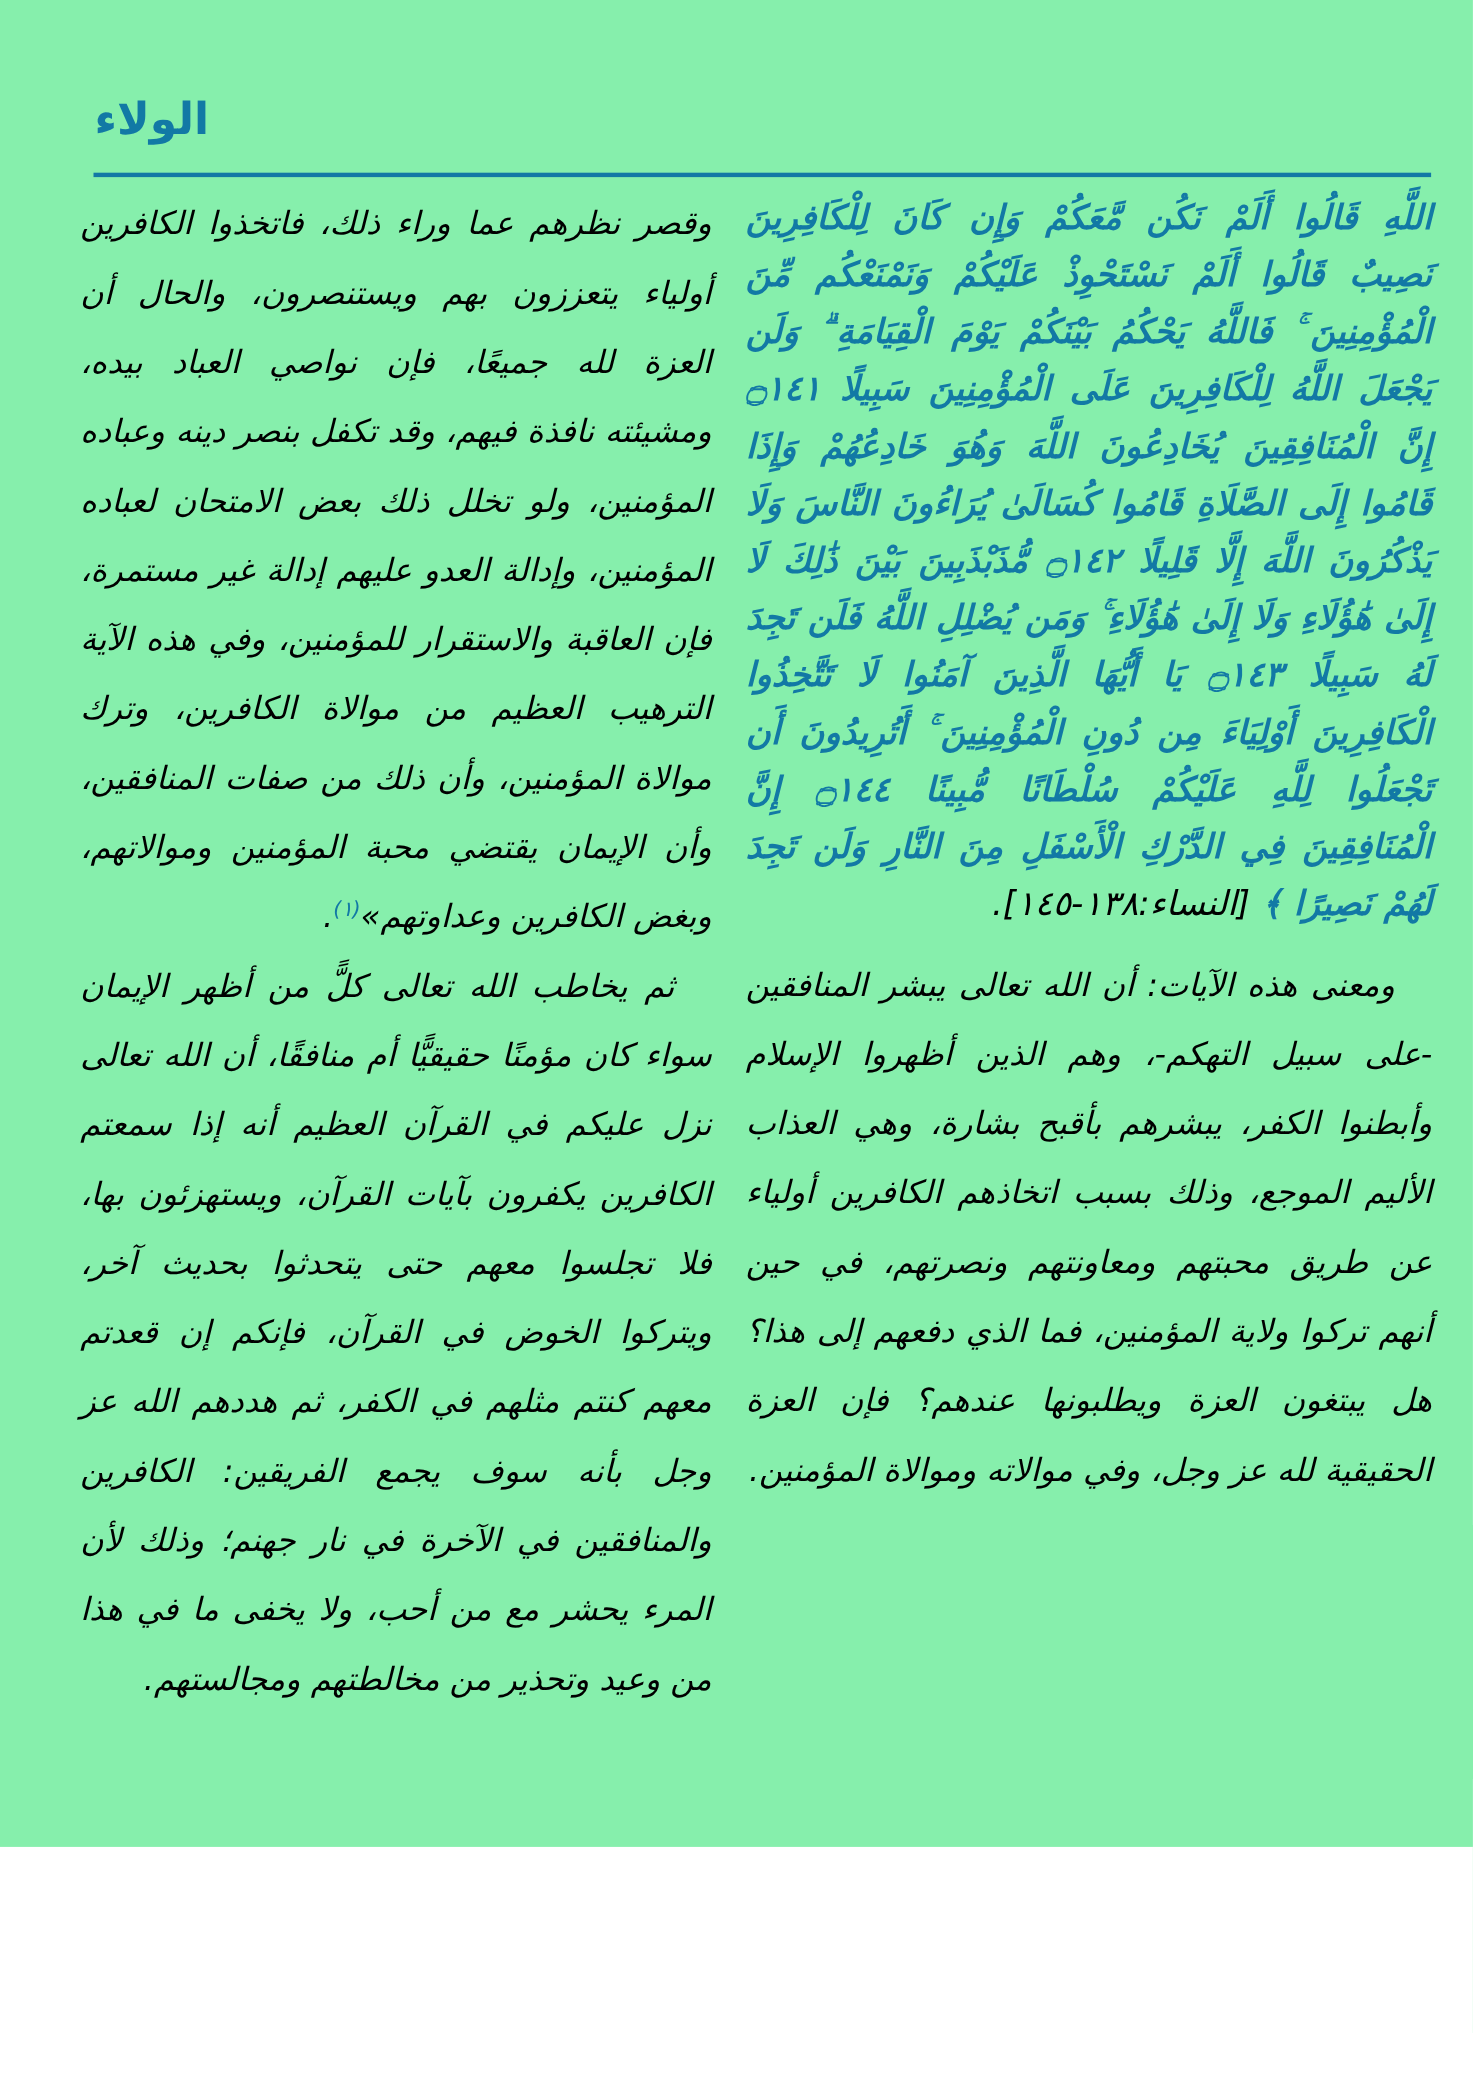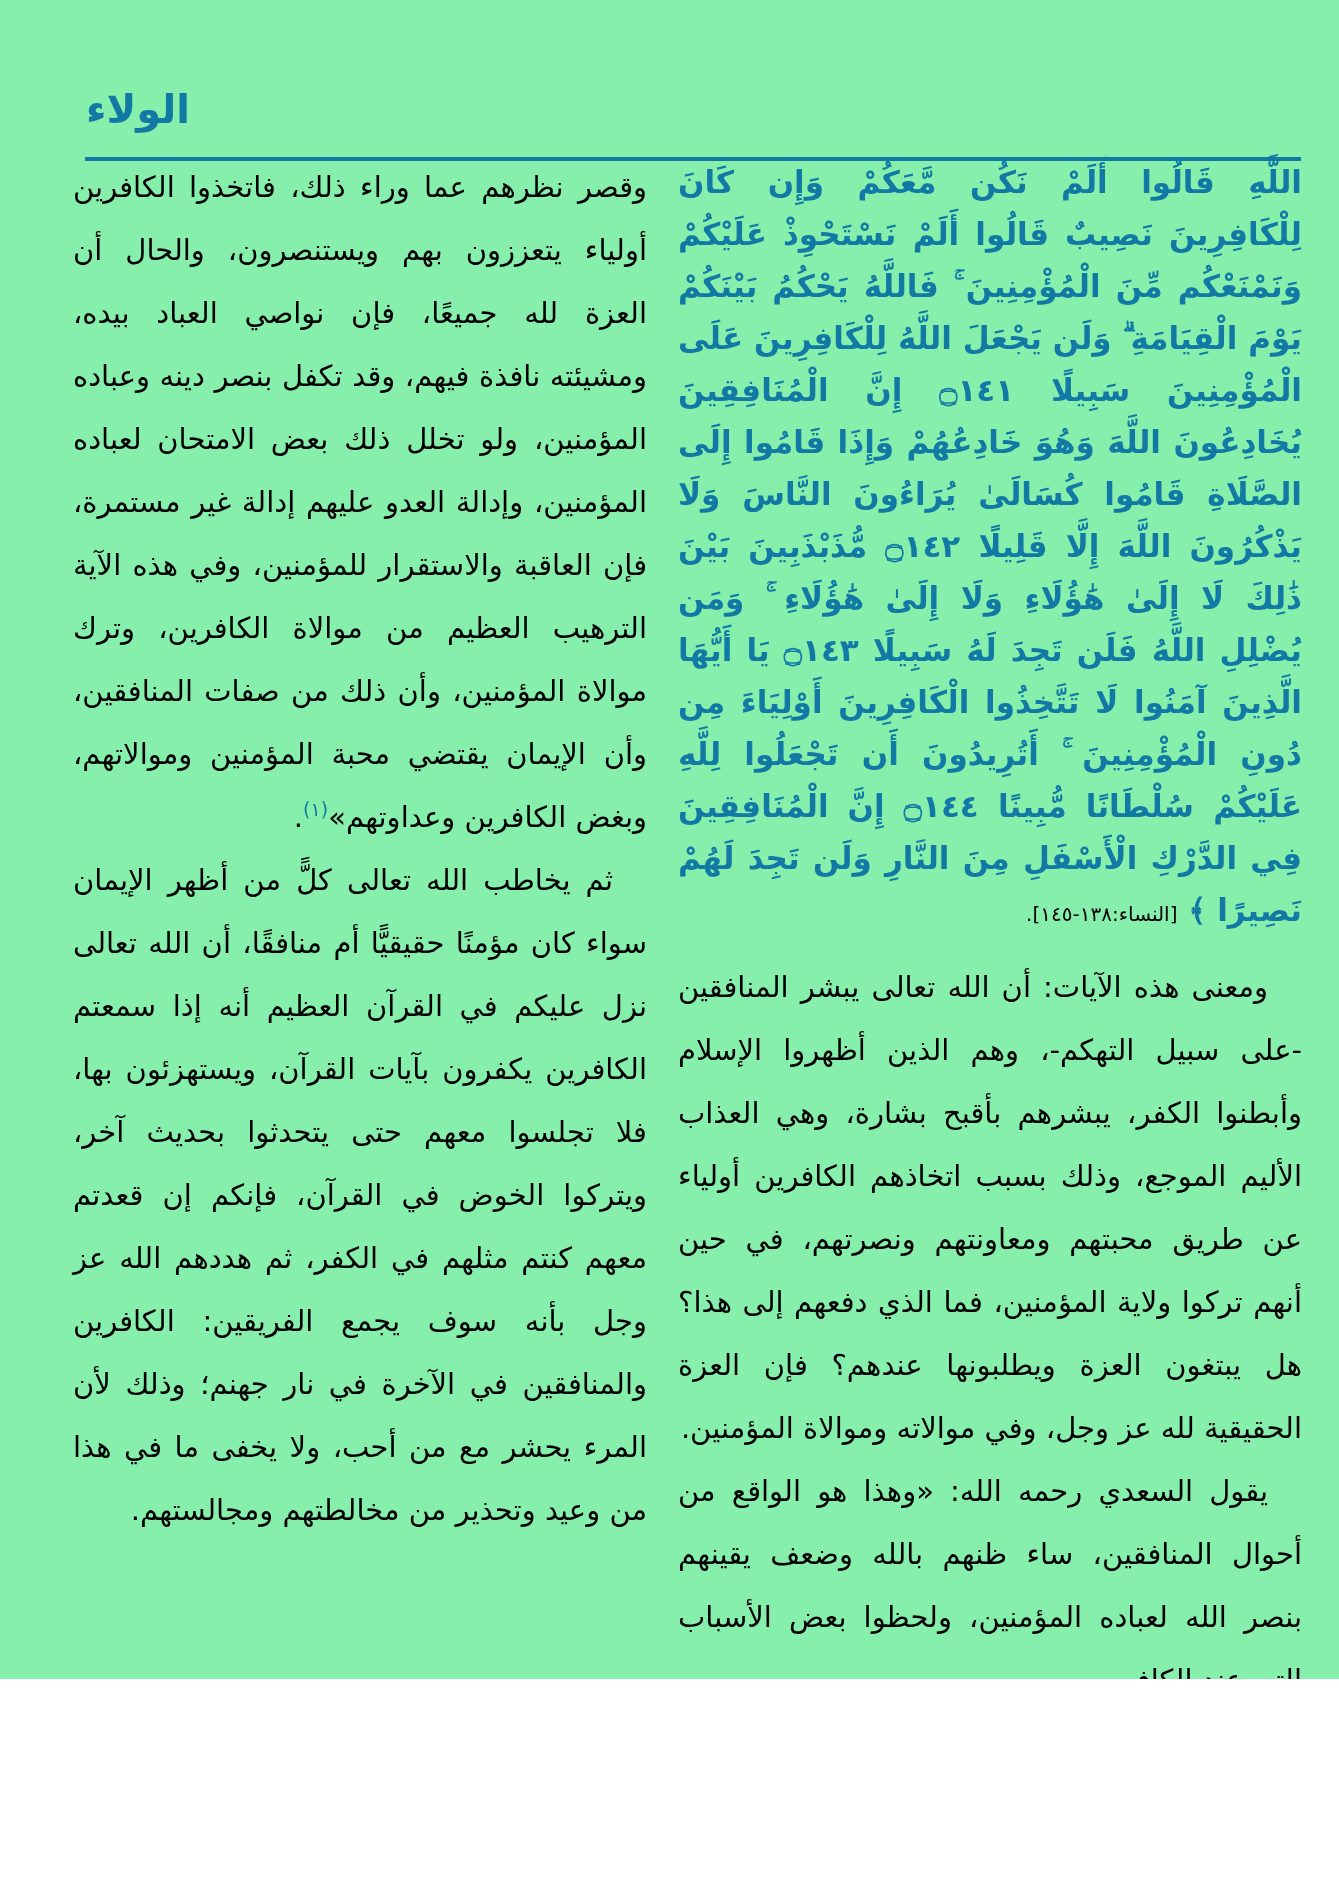--- a/index.html
+++ b/index.html
@@ -31,37 +31,38 @@
     position: absolute;
     left: 85px;
     right: 38px;
     top: 157px;
     height: 4px;
     background: var(--accent);
   }
   
   .col {
     position: absolute;
-    top: 156px;
+    top: 172px;
     direction: rtl;
+    font-style: italic;
   }
   .col-right { left: 678px; width: 624px; }
   .col-left  { left: 73px;  width: 574px; }
 
   .quran {
     color: var(--accent);
     font-size: 31px;
     line-height: 52px;
     text-align: justify;
     margin-bottom: 16px;
     font-weight: bold;
   }
   .quran-ref {
     color: #000000;
-    font-size: 20px;
+    font-size: 31px;
     font-weight: normal;
     white-space: nowrap;
   }
   .body {
     color: #000000;
     font-size: 29px;
     line-height: 63px;
     text-align: justify;
   }
   .indent { text-indent: 34px; }
@@ -126,21 +127,20 @@
 <body>
 
 <div class="page">
 
   <div class="header-title">الولاء</div>
   <div class="header-rule"></div>
 
   <div class="col col-right">
     <p class="quran"><span>اللَّهِ قَالُوا أَلَمْ نَكُن مَّعَكُمْ وَإِن كَانَ لِلْكَافِرِينَ نَصِيبٌ قَالُوا أَلَمْ نَسْتَحْوِذْ عَلَيْكُمْ وَنَمْنَعْكُم مِّنَ الْمُؤْمِنِينَ ۚ فَاللَّهُ يَحْكُمُ بَيْنَكُمْ يَوْمَ الْقِيَامَةِ ۗ وَلَن يَجْعَلَ اللَّهُ لِلْكَافِرِينَ عَلَى الْمُؤْمِنِينَ سَبِيلًا ۝١٤١ إِنَّ الْمُنَافِقِينَ يُخَادِعُونَ اللَّهَ وَهُوَ خَادِعُهُمْ وَإِذَا قَامُوا إِلَى الصَّلَاةِ قَامُوا كُسَالَىٰ يُرَاءُونَ النَّاسَ وَلَا يَذْكُرُونَ اللَّهَ إِلَّا قَلِيلًا ۝١٤٢ مُّذَبْذَبِينَ بَيْنَ ذَٰلِكَ لَا إِلَىٰ هَٰؤُلَاءِ وَلَا إِلَىٰ هَٰؤُلَاءِ ۚ وَمَن يُضْلِلِ اللَّهُ فَلَن تَجِدَ لَهُ سَبِيلًا ۝١٤٣ يَا أَيُّهَا الَّذِينَ آمَنُوا لَا تَتَّخِذُوا الْكَافِرِينَ أَوْلِيَاءَ مِن دُونِ الْمُؤْمِنِينَ ۚ أَتُرِيدُونَ أَن تَجْعَلُوا لِلَّهِ عَلَيْكُمْ سُلْطَانًا مُّبِينًا ۝١٤٤ إِنَّ الْمُنَافِقِينَ فِي الدَّرْكِ الْأَسْفَلِ مِنَ النَّارِ وَلَن تَجِدَ لَهُمْ نَصِيرًا </span><span>﴾ </span><span class="quran-ref">[النساء:١٣٨-١٤٥].</span></p>
     <p class="body indent">ومعنى هذه الآيات: أن الله تعالى يبشر المنافقين -على سبيل التهكم-، وهم الذين أظهروا الإسلام وأبطنوا الكفر، يبشرهم بأقبح بشارة، وهي العذاب الأليم الموجع، وذلك بسبب اتخاذهم الكافرين أولياء عن طريق محبتهم ومعاونتهم ونصرتهم، في حين أنهم تركوا ولاية المؤمنين، فما الذي دفعهم إلى هذا؟ هل يبتغون العزة ويطلبونها عندهم؟ فإن العزة الحقيقية لله عز وجل، وفي موالاته وموالاة المؤمنين.</p>
-    <p class="body indent">يقول السعدي رحمه الله: «وهذا هو الواقع من أحوال المنافقين، ساء ظنهم بالله وضعف يقينهم بنصر الله لعباده المؤمنين، ولحظوا بعض الأسباب التي عند الكافرين،</p>
   </div>
 
   <div class="col col-left">
     <p class="body"><span>وقصر نظرهم عما وراء ذلك، فاتخذوا الكافرين أولياء يتعززون بهم ويستنصرون، والحال أن العزة لله جميعًا، فإن نواصي العباد بيده، ومشيئته نافذة فيهم، وقد تكفل بنصر دينه وعباده المؤمنين، ولو تخلل ذلك بعض الامتحان لعباده المؤمنين، وإدالة العدو عليهم إدالة غير مستمرة، فإن العاقبة والاستقرار للمؤمنين، وفي هذه الآية الترهيب العظيم من موالاة الكافرين، وترك موالاة المؤمنين، وأن ذلك من صفات المنافقين، وأن الإيمان يقتضي محبة المؤمنين وموالاتهم، وبغض الكافرين وعداوتهم»</span><sup class="fn-ref">(١)</sup><span>.</span></p>
     <p class="body indent">ثم يخاطب الله تعالى كلًّ من أظهر الإيمان سواء كان مؤمنًا حقيقيًّا أم منافقًا، أن الله تعالى نزل عليكم في القرآن العظيم أنه إذا سمعتم الكافرين يكفرون بآيات القرآن، ويستهزئون بها، فلا تجلسوا معهم حتى يتحدثوا بحديث آخر، ويتركوا الخوض في القرآن، فإنكم إن قعدتم معهم كنتم مثلهم في الكفر، ثم هددهم الله عز وجل بأنه سوف يجمع الفريقين: الكافرين والمنافقين في الآخرة في نار جهنم؛ وذلك لأن المرء يحشر مع من أحب، ولا يخفى ما في هذا من وعيد وتحذير من مخالطتهم ومجالستهم.</p>
   </div>
 
   <div class="footnote-area">
     <div class="footnote-rule"></div>
     <p class="footnote"><span class="fn-marker">(١) </span><span>تيسير الكريم الرحمن، ص٢٠٩.</span></p>

